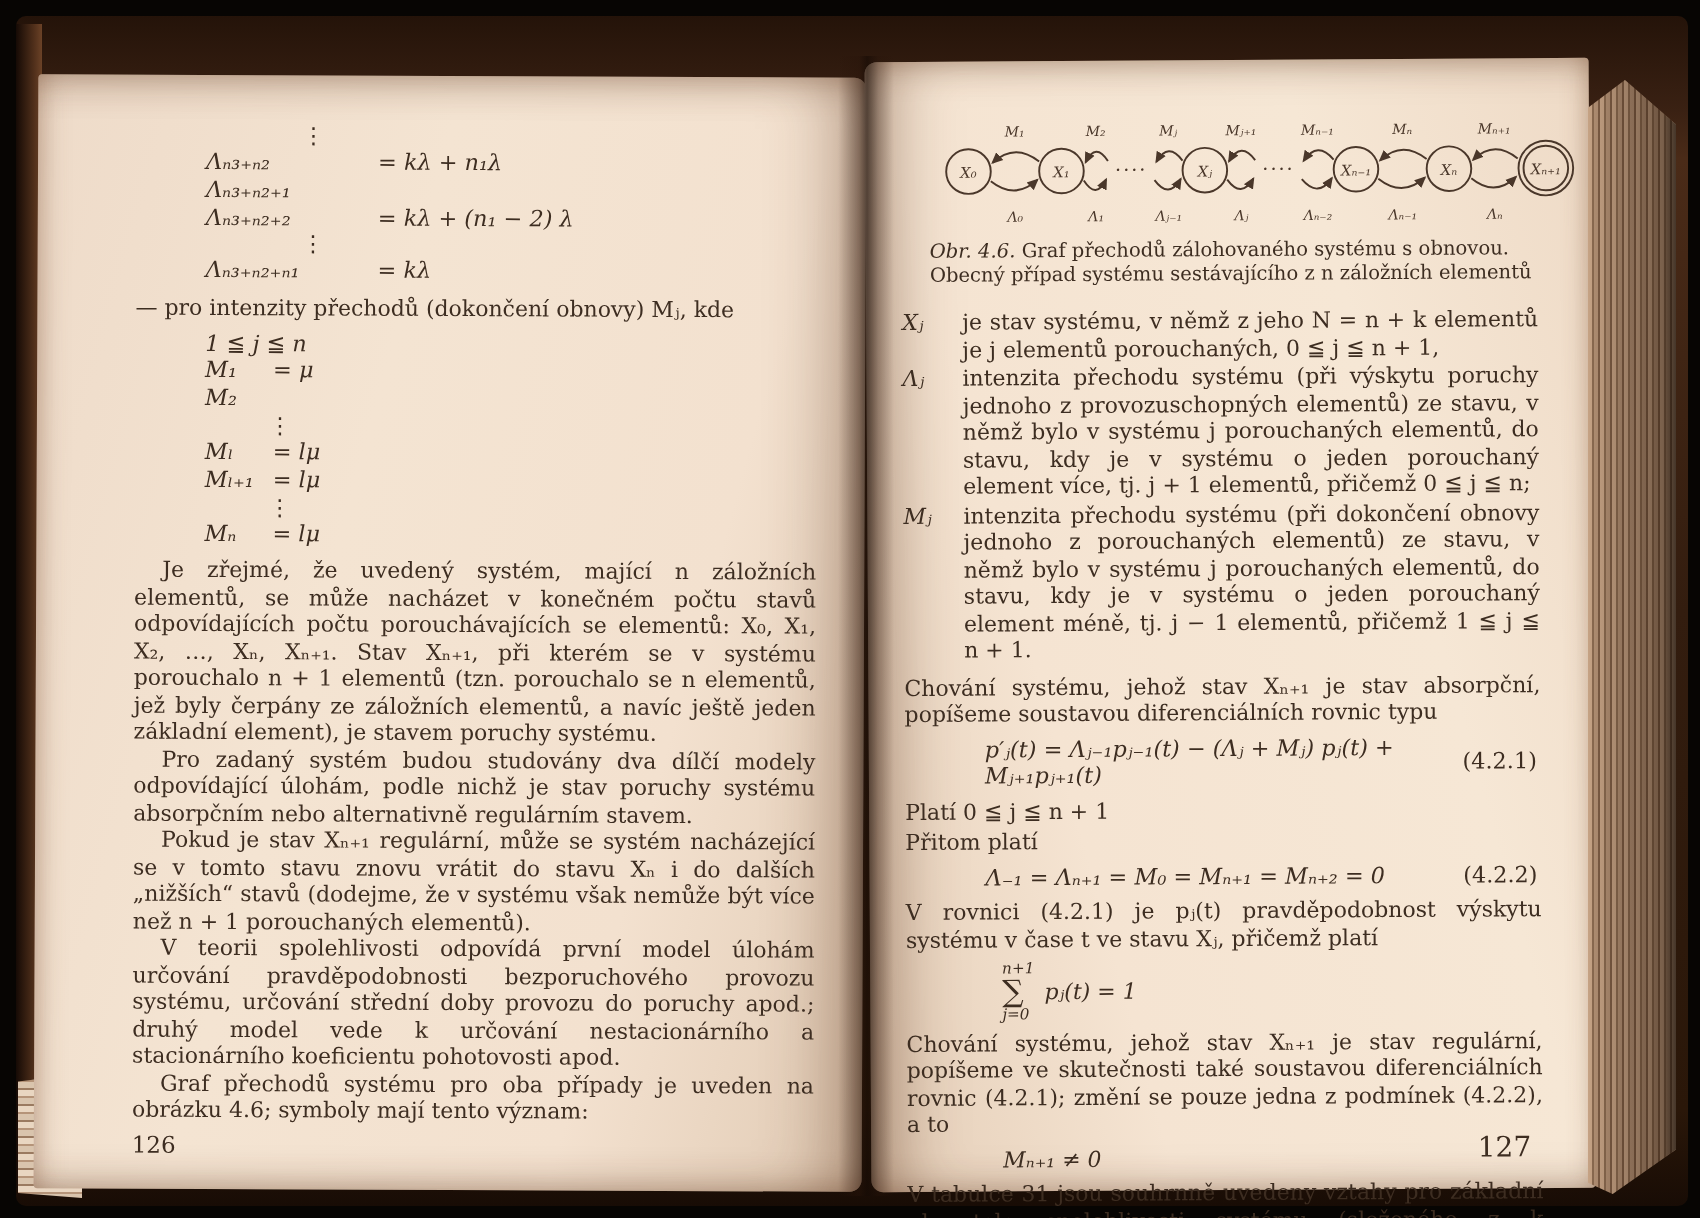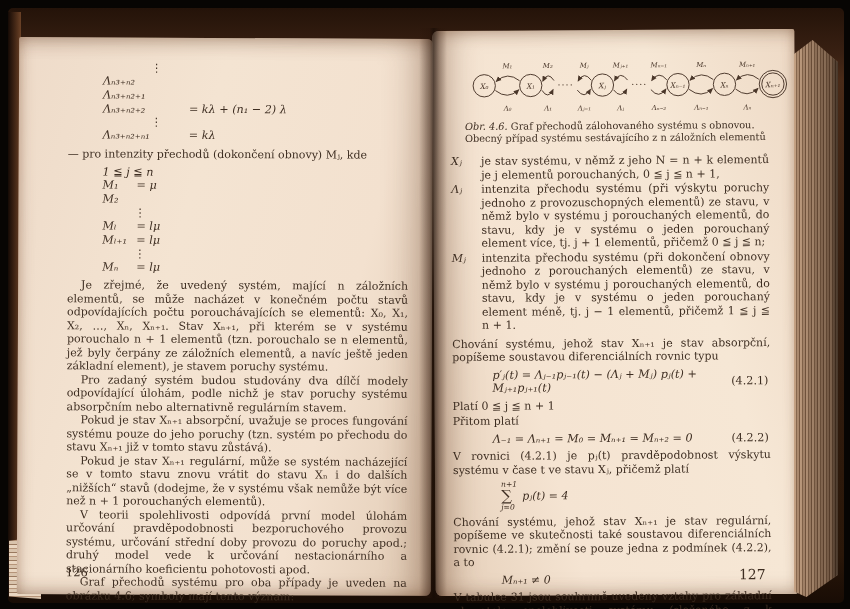--- a/index.html
+++ b/index.html
@@ -98,20 +98,21 @@
 <div class="cover-left"></div>
 <div class="stack-bottom-left"></div>
 
 <div class="left-page">
   <div class="lp-content">
 
     <div class="formula-block">
       <div class="dots-line">⋮</div>
       <div class="frow">
         <span>Λₙ₃₊ₙ₂</span>
+        <span>= kλ + n₁λ</span>
       </div>
       <div class="frow">
         <span>Λₙ₃₊ₙ₂₊₁</span>
       </div>
       <div class="frow">
         <span>Λₙ₃₊ₙ₂₊₂</span>
         <span>= kλ + (n₁ − 2) λ</span>
       </div>
       <div class="dots-line">⋮</div>
       <div class="frow">
@@ -142,21 +143,20 @@
       </div>
       <div class="dots-line-m">⋮</div>
       <div class="frow-m">
         <span>Mₙ</span>
         <span>= lμ</span>
       </div>
     </div>
 
     <p class="indent" style="margin-top:5px">Je zřejmé, že uvedený systém, mající n záložních elementů, se může nacházet v konečném počtu stavů odpovídajících počtu porouchávajících se elementů: X₀, X₁, X₂, …, Xₙ, Xₙ₊₁. Stav Xₙ₊₁, při kterém se v systému porouchalo n + 1 elementů (tzn. porouchalo se n elementů, jež byly čerpány ze záložních elementů, a navíc ještě jeden základní element), je stavem poruchy systému.</p>
     <p class="indent">Pro zadaný systém budou studovány dva dílčí modely odpovídající úlohám, podle nichž je stav poruchy systému absorpčním nebo alternativně regulárním stavem.</p>
-    <p class="indent">Pokud je stav Xₙ₊₁ absorpční, uvažuje se proces fungování systému pouze do jeho poruchy (tzn. systém po přechodu do stavu Xₙ₊₁ již v tomto stavu zůstává).</p>
     <p class="indent">Pokud je stav Xₙ₊₁ regulární, může se systém nacházející se v tomto stavu znovu vrátit do stavu Xₙ i do dalších „nižších“ stavů (dodejme, že v systému však nemůže být více než n + 1 porouchaných elementů).</p>
     <p class="indent">V teorii spolehlivosti odpovídá první model úlohám určování pravděpodobnosti bezporuchového provozu systému, určování střední doby provozu do poruchy apod.; druhý model vede k určování nestacionárního a stacionárního koeficientu pohotovosti apod.</p>
     <p class="indent">Graf přechodů systému pro oba případy je uveden na obrázku 4.6; symboly mají tento význam:</p>
 
     <div class="pgnum-left">126</div>
   </div>
 </div>
 
 <div class="right-page">
   <div class="rp-content">
@@ -246,21 +246,21 @@
     </div>
 
     <p class="plain">V rovnici (4.2.1) je pⱼ(t) pravděpodobnost výskytu systému v čase t ve stavu Xⱼ, přičemž platí</p>
 
     <div class="sum-wrap">
       <span class="sigma">
         <span class="s-top">n+1</span>
         <span class="s-mid">∑</span>
         <span class="s-bot">j=0</span>
       </span>
-      <span>pⱼ(t) = 4</span>
+      <span>pⱼ(t) = 1</span>
     </div>
 
     <p class="plain">Chování systému, jehož stav Xₙ₊₁ je stav regulární, popíšeme ve skutečnosti také soustavou diferenciálních rovnic (4.2.1); změní se pouze jedna z podmínek (4.2.2), a to</p>
 
     <div class="eq-simple">Mₙ₊₁ ≠ 0</div>
 
     <p class="plain">V tabulce 31 jsou souhrnně uvedeny vztahy pro základní ukazatele spolehlivosti systému (složeného z k základních provozních elementů a n záložních elementů), které jsme získali řešením příslušných diferenciálních rovnic. Veličiny použité v tabulce mají tento význam:</p>
 
     <div class="pgnum-right">127</div>
   </div>

